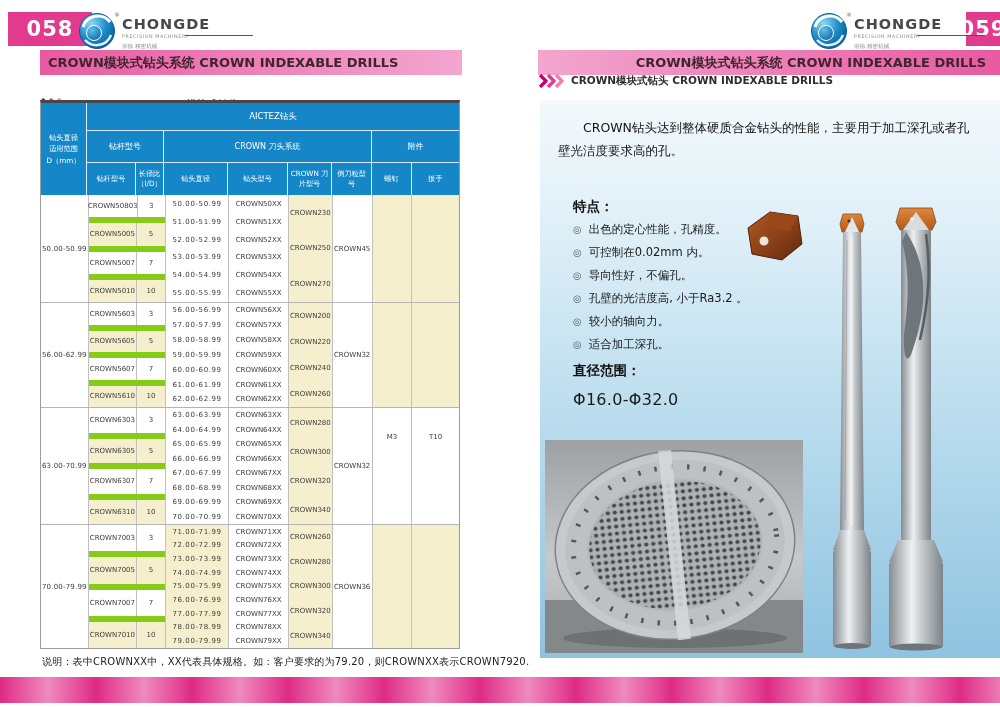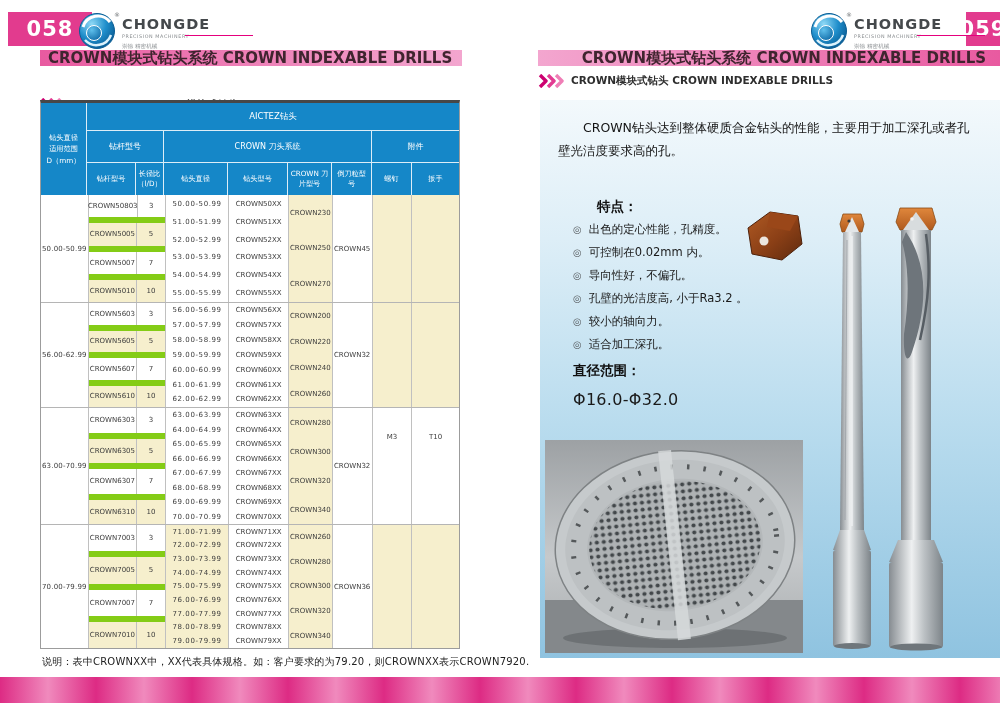--- a/index.html
+++ b/index.html
@@ -14,22 +14,22 @@
   .pagenum-left  { left:8px;  width:84px; }
   .pagenum-right { right:0;   width:34px; }
   .logo { position:absolute; top:8px; }
   .logo-left  { left:76px; }
   .logo-right { left:808px; }
   .logo text.brand { font-size:14.5px; font-weight:bold; letter-spacing:1px; fill:#44484b; }
   .logo text.tag   { font-size:4.8px; letter-spacing:.6px; fill:#85898c; }
   .logo text.cn    { font-size:5.6px; fill:#8e9295; }
   .logo text.reg   { font-size:6px; fill:#6b6f72; }
 
-  .banner { position:absolute; top:50px; height:16px; display:flex; align-items:center;
-            font-size:15px; font-weight:bold; color:#40242f; }
+  .banner { position:absolute; top:50px; height:25px; display:flex; align-items:center;
+            font-size:13px; font-weight:bold; color:#40242f; }
   .banner-left  { left:40px;  width:422px; background:linear-gradient(90deg,#e85aa0,#f3a6cf); padding-left:8px; }
   .banner-right { left:538px; width:462px; background:linear-gradient(90deg,#f3a6cf,#e85aa0); justify-content:flex-end; padding-right:14px; }
 
   .sec-title { position:absolute; top:71px; height:20px; display:flex; align-items:center; gap:7px;
                font-size:10.5px; font-weight:600; color:#2e2e2e; }
   .sec-title-left  { left:40px;margin-top:24px; }
   .sec-title-right { left:538px; }
 
   
   .ctable { position:absolute; left:40px; top:100px; width:420px;
@@ -76,21 +76,21 @@
   .blk3 .c-diam { background:#f6efcd; }
   .blk2 .c-screw, .blk2 .c-wrench { background:#fff; align-items:flex-start; padding-top:25px; }
 
   .footnote { position:absolute; left:42px; top:655px; font-size:10px; color:#222; letter-spacing:.2px; }
 
   
   .panel { position:absolute; left:540px; top:100px; width:466px; height:558px;
            background:linear-gradient(180deg,#f3f9fc 0%,#ddeef7 25%,#b9dcee 58%,#8fc3e0 100%); }
   .intro { position:absolute; left:18px; top:16px; width:412px; font-size:12.5px; line-height:1.85;
            color:#141414; text-indent:2em; }
-  .ftitle { position:absolute; left:33px; top:98px; font-size:13.5px; font-weight:bold; color:#101010;margin-left:24px; }
+  .ftitle { position:absolute; left:33px; top:98px; font-size:13.5px; font-weight:bold; color:#101010; }
   .feats { position:absolute; left:33px; top:118px; }
   .feat { height:23px; display:flex; align-items:center; font-size:11.5px; color:#1a1a1a; }
   .bullet { color:#5c6165; font-size:10px; margin-right:7px; }
   .dtitle { position:absolute; left:33px; top:262px; font-size:13.5px; font-weight:bold; color:#101010; }
   .dval { position:absolute; left:33px; top:290px; font-size:16px; color:#1a1a1a; letter-spacing:.3px; }
   .drills { position:absolute; left:200px; top:100px; }
   .photo  { position:absolute; left:5px; top:340px; }
 
   
   .footer { position:absolute; left:0; top:677px; width:1000px; height:26px;

